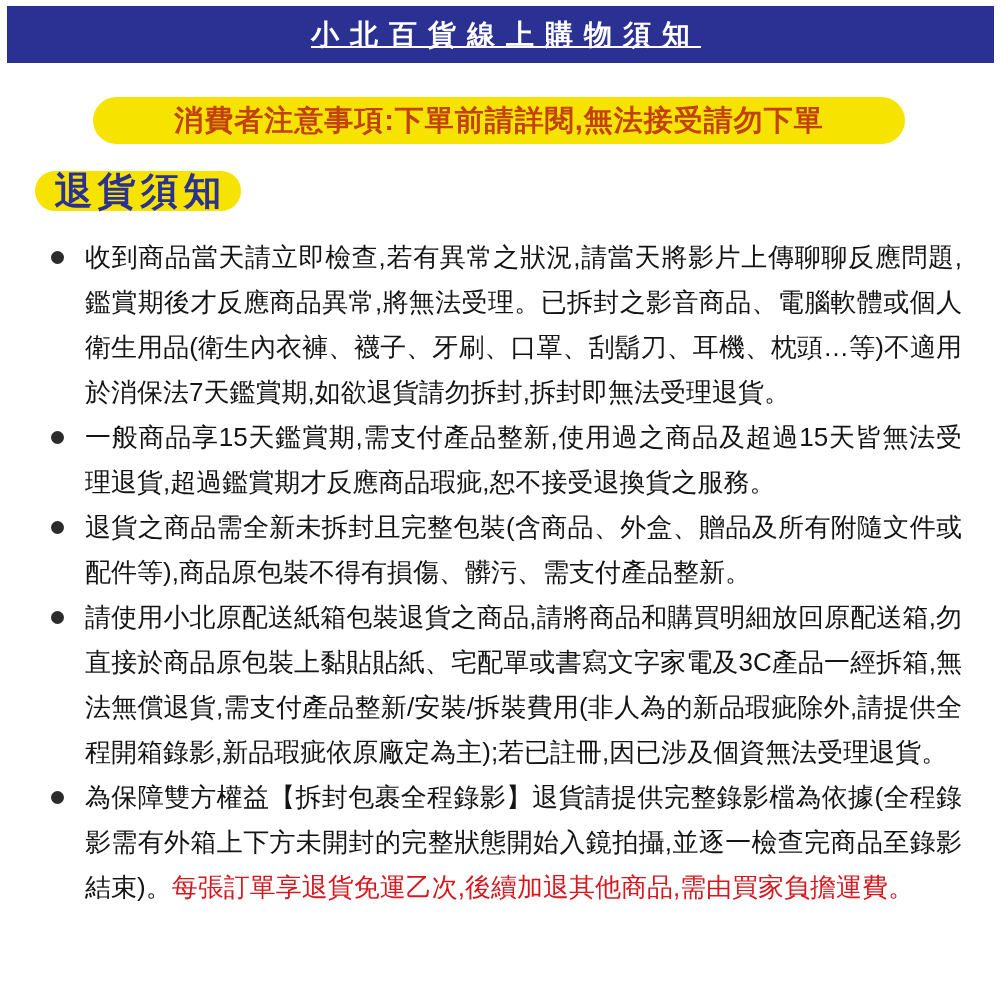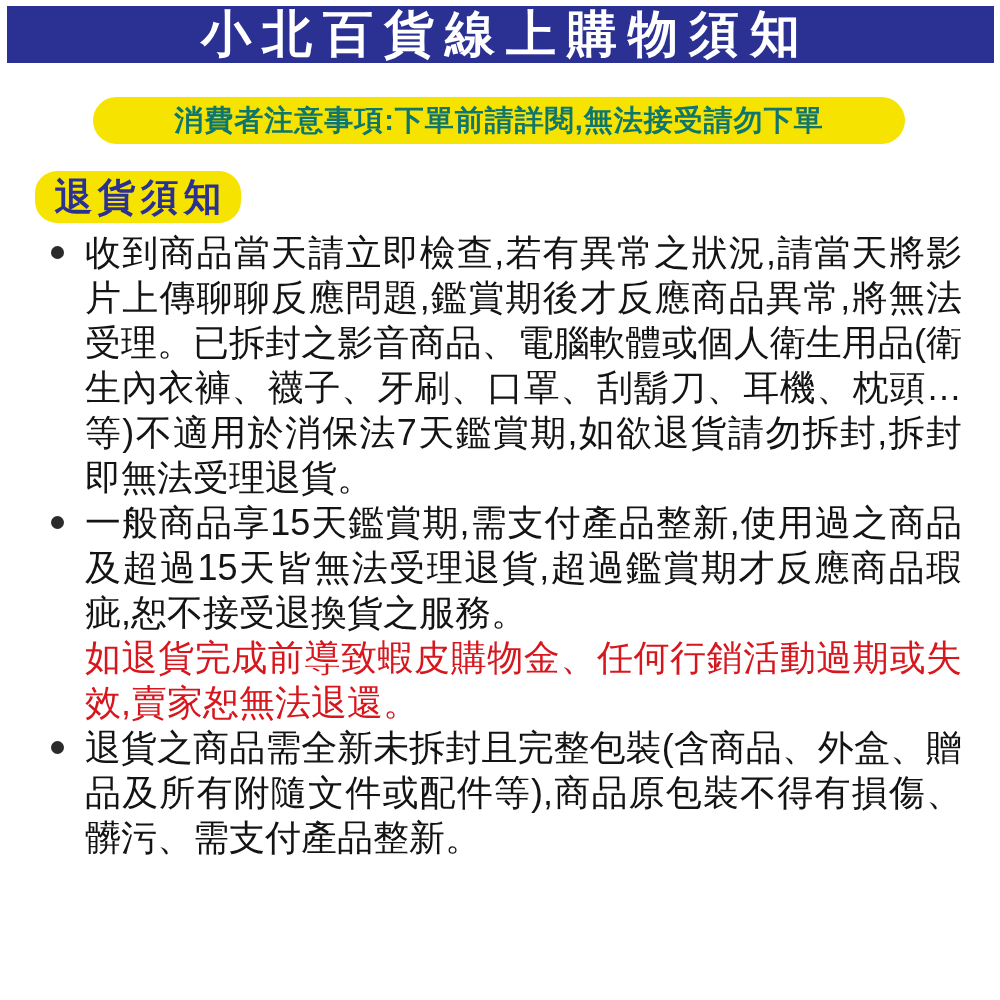--- a/index.html
+++ b/index.html
@@ -17,58 +17,59 @@
     overflow:hidden;
   }
   .header-banner{
     margin:6px 6px 0 7px;
     height:57px;
     background:var(--primary-blue);
     display:flex;align-items:center;justify-content:center;
   }
   .page-title{
     color:#ffffff;
-    font-size:50px;
+    font-size:28px;
     font-weight:bold;
     letter-spacing:11px;
     padding-left:11px;
     white-space:nowrap;
+    text-decoration:underline;
   }
   .notice-banner{
     margin:34px 0 0 93px;
     width:812px;height:47px;
     background:var(--highlight-yellow);
     border-radius:24px;
     display:flex;align-items:center;justify-content:center;
   }
   .notice-text{
-    color:#0f766e;
+    color:#c2410c;
     font-size:29px;
     font-weight:bold;
     letter-spacing:1px;
     white-space:nowrap;
   }
   .section-pill{
     margin:27px 0 5px 35px;
-    width:206px;height:52px;
+    width:206px;height:40px;
     background:var(--highlight-yellow);
     border-radius:22px;
     display:flex;align-items:center;justify-content:center;
   }
   .section-title{
     color:var(--primary-blue);
     font-size:38px;
     font-weight:bold;
     letter-spacing:5px;
     padding-left:5px;
     white-space:nowrap;
   }
   .policy-list{
-    margin:7px 38px 0 85px;
-    font-size:36px;
+    margin:24px 38px 0 85px;
+    font-size:26px;
     line-height:45px;
     text-align:justify;
     color:var(--text-black);
     font-weight:500;
   }
   .policy-item{
     position:relative;
   }
   .bullet-dot{
     position:absolute;
@@ -90,15 +91,17 @@
 <div class="notice-banner">
   <div class="notice-text">消費者注意事項:下單前請詳閱,無法接受請勿下單</div>
 </div>
 
 <div class="section-pill">
   <div class="section-title">退貨須知</div>
 </div>
 
 <div class="policy-list">
     <div class="policy-item"><span class="bullet-dot"></span><span>收到商品當天請立即檢查,若有異常之狀況,請當天將影片上傳聊聊反應問題,鑑賞期後才反應商品異常,將無法受理。已拆封之影音商品、電腦軟體或個人衛生用品(衛生內衣褲、襪子、牙刷、口罩、刮鬍刀、耳機、枕頭…等)不適用於消保法7天鑑賞期,如欲退貨請勿拆封,拆封即無法受理退貨。</span></div>
-    <div class="policy-item"><span class="bullet-dot"></span><span>一般商品享15天鑑賞期,需支付產品整新,使用過之商品及超過15天皆無法受理退貨,超過鑑賞期才反應商品瑕疵,恕不接受退換貨之服務。</span><span class="seg-red-block">如退貨完成前導致蝦皮購物金、任何行銷活動過期或失效,賣家恕無法退還。</span></div>
+    <div class="policy-item"><span class="bullet-dot"></span><span>一般商品享15天鑑賞期,需支付產品整新,使用過之商品及超過15天皆無法受理退貨,超過鑑賞期才反應商品瑕疵,恕不接受退換貨之服務。</span></div>
     <div class="policy-item"><span class="bullet-dot"></span><span>退貨之商品需全新未拆封且完整包裝(含商品、外盒、贈品及所有附隨文件或配件等),商品原包裝不得有損傷、髒污、需支付產品整新。</span></div>
+    <div class="policy-item"><span class="bullet-dot"></span><span>請使用小北原配送紙箱包裝退貨之商品,請將商品和購買明細放回原配送箱,勿直接於商品原包裝上黏貼貼紙、宅配單或書寫文字家電及3C產品一經拆箱,無法無償退貨,需支付產品整新/安裝/拆裝費用(非人為的新品瑕疵除外,請提供全程開箱錄影,新品瑕疵依原廠定為主);若已註冊,因已涉及個資無法受理退貨。</span></div>
+    <div class="policy-item"><span class="bullet-dot"></span><span>為保障雙方權益【拆封包裹全程錄影】退貨請提供完整錄影檔為依據(全程錄影需有外箱上下方未開封的完整狀態開始入鏡拍攝,並逐一檢查完商品至錄影結束)。</span><span class="seg-red">每張訂單享退貨免運乙次,後續加退其他商品,需由買家負擔運費。</span></div>
   </div>
 
 </body></html>

